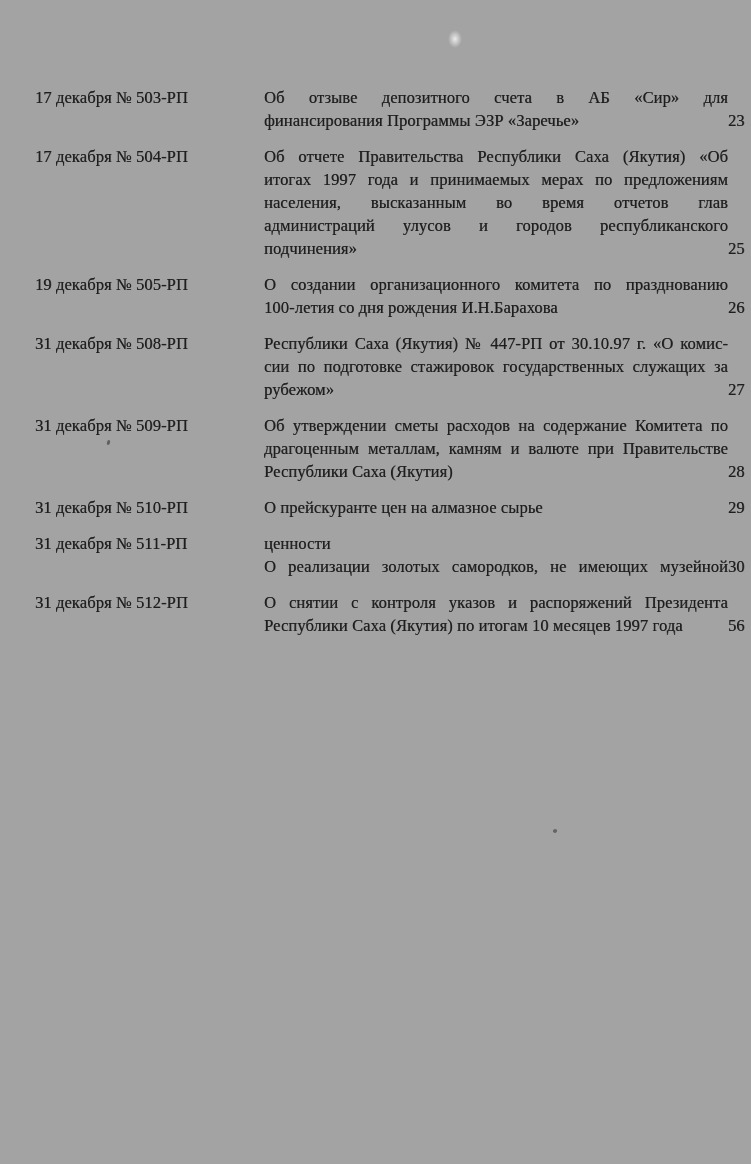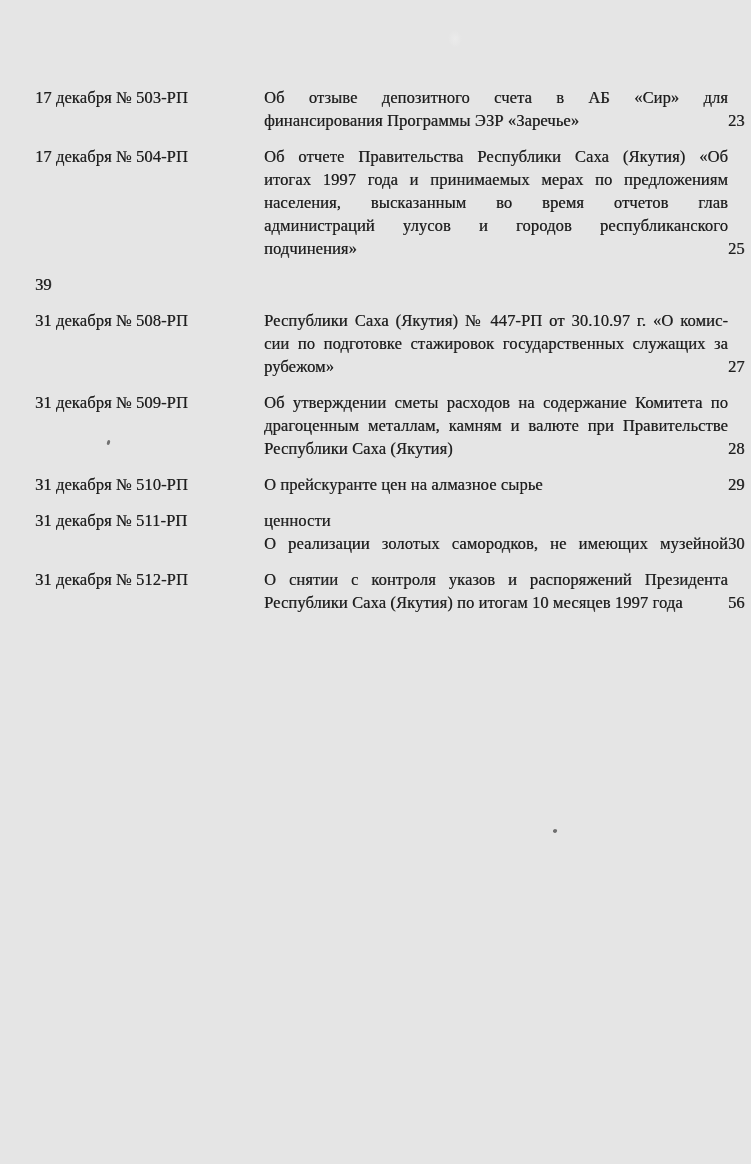--- a/index.html
+++ b/index.html
@@ -7,21 +7,21 @@
   body {
     width: 751px; height: 1164px;
     background: #ffffff;
     position: relative;
     overflow: hidden;
     font-family: "Liberation Serif", serif;
     color: #1e1e1e;
   }
   .page {
     position: absolute; inset: 0;
-    background: #e5e5e5;
+    background: #a3a3a3;
   }
   .toc {
     position: absolute;
     top: 86px; left: 35px;
     width: 705px;
   }
   .entry {
     display: flex;
     align-items: stretch;
     margin-bottom: 13px;
@@ -104,22 +104,27 @@
           <div class="title-line">населения, высказанным во время отчетов глав</div>
           <div class="title-line">администраций улусов и городов республиканского</div>
           <div class="title-line last">подчинения»</div>
         </div>
     <div class="page-cell">
       <span>25</span>
     </div>
   </div>
 
   <div class="entry">
+    <div class="date-cell">19 декабря № 505-РП</div>
+    <div class="title-cell">
+          <div class="title-line">О создании организационного комитета по празднованию</div>
+          <div class="title-line last">100-летия со дня рождения И.Н.Барахова</div>
+        </div>
     <div class="page-cell">
-      <span>39</span>
+      <span>26</span>
     </div>
   </div>
 
   <div class="entry">
     <div class="date-cell">31 декабря № 508-РП</div>
     <div class="title-cell">
           <div class="title-line">Республики Саха (Якутия) № 447-РП от 30.10.97 г. «О комис-</div>
           <div class="title-line">сии по подготовке стажировок государственных служащих за</div>
           <div class="title-line last">рубежом»</div>
         </div>

